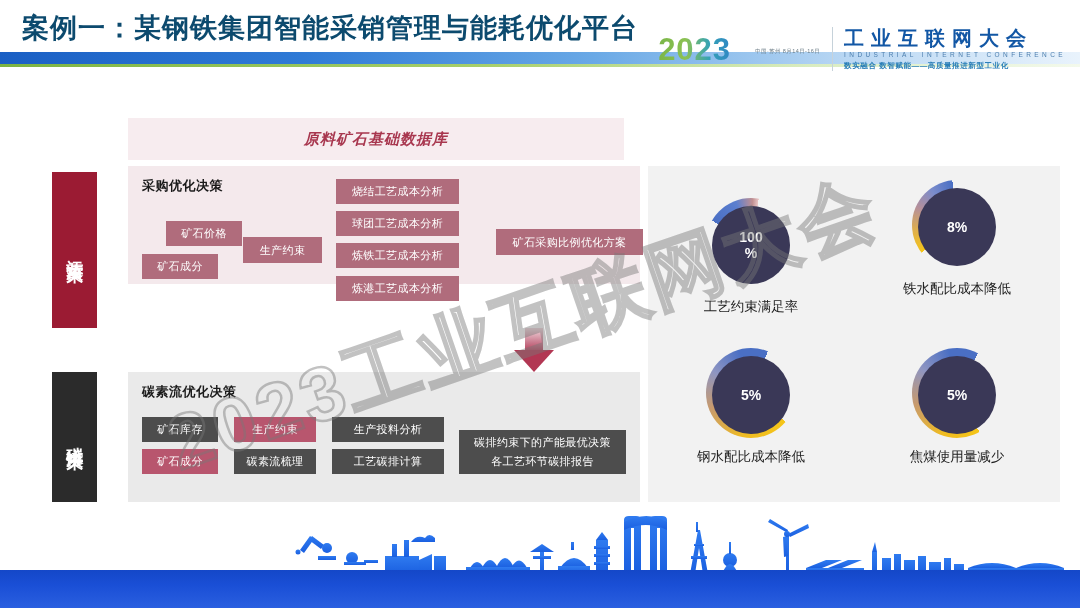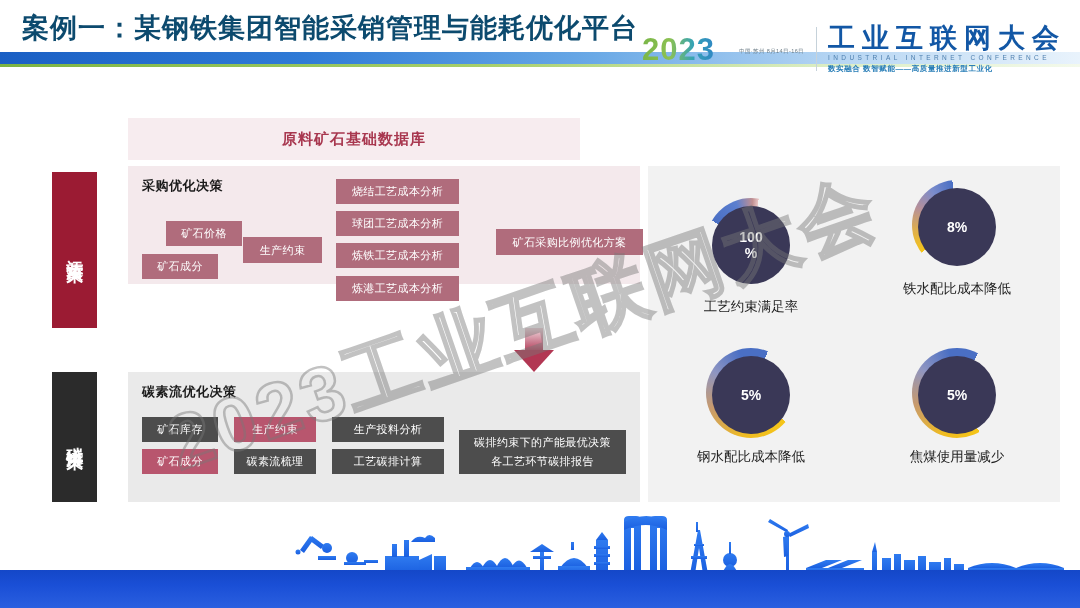--- a/index.html
+++ b/index.html
@@ -15,35 +15,35 @@
 
   
   .logo{position:absolute;right:14px;top:18px;display:flex;align-items:center;height:62px;}
   .logo-year{display:flex;align-items:center;justify-content:flex-end;padding-right:12px;gap:24px;}
   .logo-2023{font-size:31px;font-weight:700;letter-spacing:1px;line-height:1;
     background:linear-gradient(90deg,#7ab648 0%,#8cc152 38%,#35a3b5 70%,#2f86c5 100%);
     -webkit-background-clip:text;background-clip:text;color:transparent;}
   .logo-sub{font-size:5.5px;color:#6b7c86;margin-top:5px;letter-spacing:.4px;white-space:nowrap;}
   .logo-div{width:1px;height:44px;background:#c6d2da;margin:0 11px 0 0;}
   .logo-right{display:flex;flex-direction:column;justify-content:center;}
-  .logo-cn{font-size:27px;font-weight:700;color:#1257a5;letter-spacing:7px;line-height:1.05;white-space:nowrap;}
+  .logo-cn{font-size:20px;font-weight:700;color:#1257a5;letter-spacing:7px;line-height:1.05;white-space:nowrap;}
   .logo-en{font-size:6.5px;color:#4d7fae;letter-spacing:3.4px;margin-top:2px;white-space:nowrap;}
   .logo-tag{font-size:7.5px;font-weight:700;color:#2a7fb8;letter-spacing:.6px;margin-top:3px;white-space:nowrap;}
 
   
   .wm{position:absolute;left:150px;top:170px;width:780px;height:300px;pointer-events:none;z-index:40;
       transform:rotate(-19deg);display:flex;align-items:center;}
   .wm span{font-size:76px;font-weight:700;color:transparent;letter-spacing:4px;white-space:nowrap;
       -webkit-text-stroke:2.5px rgba(120,120,120,.45);}
 
   
   .content{position:absolute;left:0;top:110px;width:1080px;height:400px;}
 
-  .db-bar{position:absolute;left:128px;top:8px;width:452px;height:42px;background:#f7ecef;
-      display:flex;align-items:center;justify-content:center;}
+  .db-bar{position:absolute;left:128px;top:8px;width:496px;height:42px;background:#f7ecef;
+      display:flex;align-items:center;justify-content:center;font-style:italic;}
   .db-bar .lbl{font-size:15px;font-weight:700;color:#a8374f;letter-spacing:1px;}
 
   .panel-buy{position:absolute;left:128px;top:56px;width:512px;height:118px;background:#f4e9ec;}
   .panel-carbon{position:absolute;left:128px;top:262px;width:512px;height:130px;background:#eaeaea;}
   .panel-head{position:absolute;left:14px;top:11px;font-size:13px;font-weight:700;color:#1a1a1a;letter-spacing:.5px;}
 
   .chip{position:absolute;display:flex;align-items:center;justify-content:center;
       font-size:11px;color:#ffffff;letter-spacing:.4px;white-space:nowrap;box-sizing:border-box;}
   .chip.rose{background:#b06c7c;}
   .chip.rose2{background:#b8566e;}

